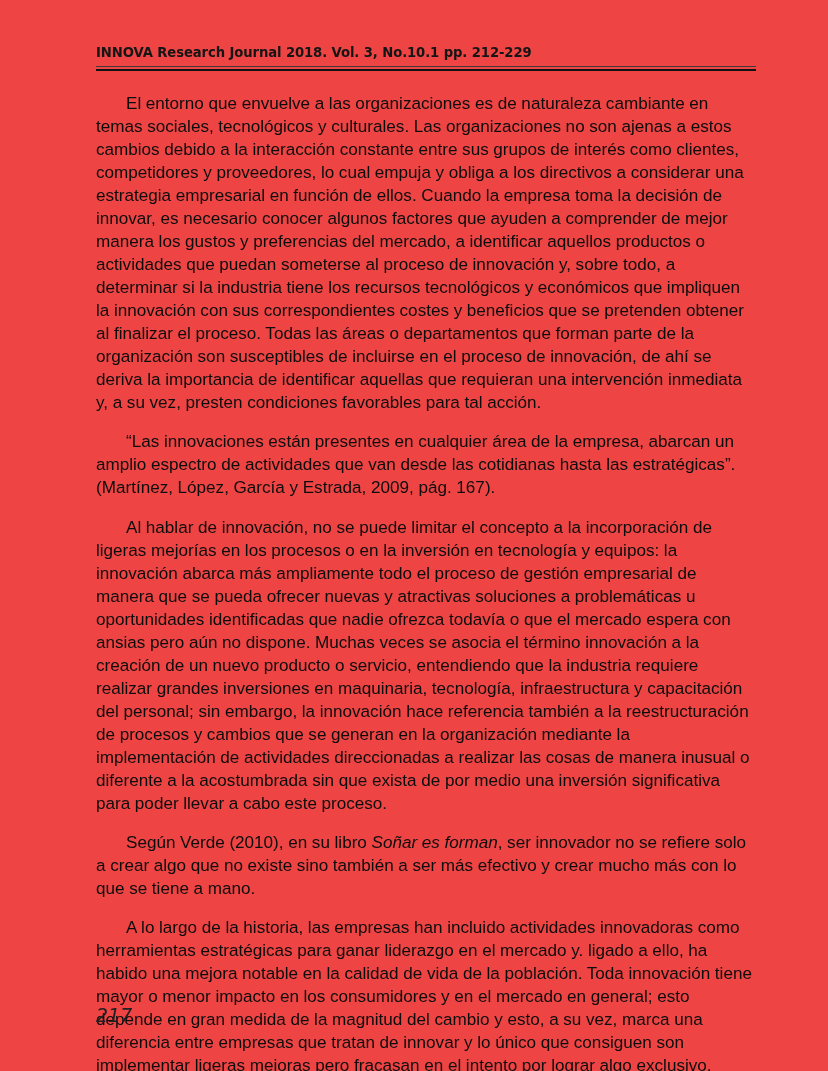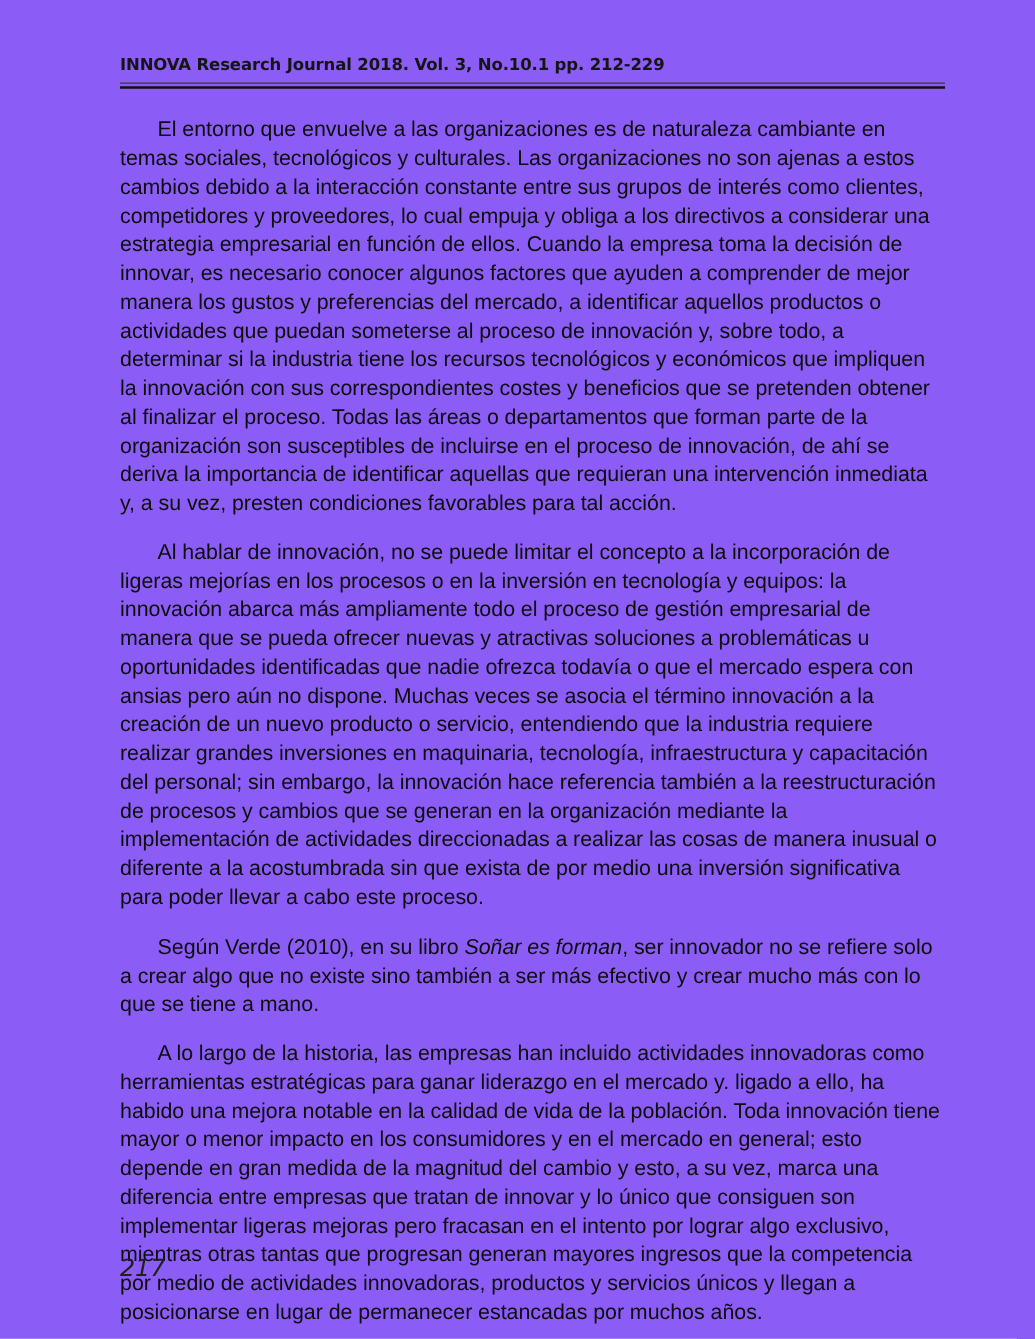--- a/index.html
+++ b/index.html
@@ -12,21 +12,21 @@
     height: 1071px;
     font-family: "Liberation Serif", "DejaVu Serif", serif;
     color: #0d0d0d;
     position: relative;
     overflow: hidden;
   }
 
   .page {
     position: absolute;
     inset: 0;
-    background: #8b5cf6;
+    background: #ef4444;
   }
 
   
   .running-head {
     position: absolute;
     left: 96px;
     top: 45px;
     width: 660px;
   }
   .running-head-text {
@@ -104,20 +104,21 @@
 
   <div class="running-head">
     <div class="running-head-text">INNOVA Research Journal 2018. Vol. 3, No.10.1 pp. 212-229</div>
     <div class="head-rule"></div>
   </div>
 
   <div class="body-column">
 
     <p class="para">El entorno que envuelve a las organizaciones es de naturaleza cambiante en temas sociales, tecnológicos y culturales. Las organizaciones no son ajenas a estos cambios debido a la interacción constante entre sus grupos de interés como clientes, competidores y proveedores, lo cual empuja y obliga a los directivos a considerar una estrategia empresarial en función de ellos. Cuando la empresa toma la decisión de innovar, es necesario conocer algunos factores que ayuden a comprender de mejor manera los gustos y preferencias del mercado, a identificar aquellos productos o actividades que puedan someterse al proceso de innovación y, sobre todo, a determinar si la industria tiene los recursos tecnológicos y económicos que impliquen la innovación con sus correspondientes costes y beneficios que se pretenden obtener al finalizar el proceso. Todas las áreas o departamentos que forman parte de la organización son susceptibles de incluirse en el proceso de innovación, de ahí se deriva la importancia de identificar aquellas que requieran una intervención inmediata y, a su vez, presten condiciones favorables para tal acción.</p>
 
+    <p class="para">“Las innovaciones están presentes en cualquier área de la empresa, abarcan un amplio espectro de actividades que van desde las cotidianas hasta las estratégicas”. (Martínez, López, García y Estrada, 2009, pág. 167).</p>
 
     <p class="para">Al hablar de innovación, no se puede limitar el concepto a la incorporación de ligeras mejorías en los procesos o en la inversión en tecnología y equipos: la innovación abarca más ampliamente todo el proceso de gestión empresarial de manera que se pueda ofrecer nuevas y atractivas soluciones a problemáticas u oportunidades identificadas que nadie ofrezca todavía o que el mercado espera con ansias pero aún no dispone. Muchas veces se asocia el término innovación a la creación de un nuevo producto o servicio, entendiendo que la industria requiere realizar grandes inversiones en maquinaria, tecnología, infraestructura y capacitación del personal; sin embargo, la innovación hace referencia también a la reestructuración de procesos y cambios que se generan en la organización mediante la implementación de actividades direccionadas a realizar las cosas de manera inusual o diferente a la acostumbrada sin que exista de por medio una inversión significativa para poder llevar a cabo este proceso.</p>
 
     <p class="para"><span>Según Verde (2010), en su libro </span><span class="book-title">Soñar es forman</span><span>, ser innovador no se refiere solo a crear algo que no existe sino también a ser más efectivo y crear mucho más con lo que se tiene a mano.</span></p>
 
     <p class="para">A lo largo de la historia, las empresas han incluido actividades innovadoras como herramientas estratégicas para ganar liderazgo en el mercado y. ligado a ello, ha habido una mejora notable en la calidad de vida de la población. Toda innovación tiene mayor o menor impacto en los consumidores y en el mercado en general; esto depende en gran medida de la magnitud del cambio y esto, a su vez, marca una diferencia entre empresas que tratan de innovar y lo único que consiguen son implementar ligeras mejoras pero fracasan en el intento por lograr algo exclusivo, mientras otras tantas que progresan generan mayores ingresos que la competencia por medio de actividades innovadoras, productos y servicios únicos y llegan a posicionarse en lugar de permanecer estancadas por muchos años.</p>
 
   </div>
 
   <div class="footer">

